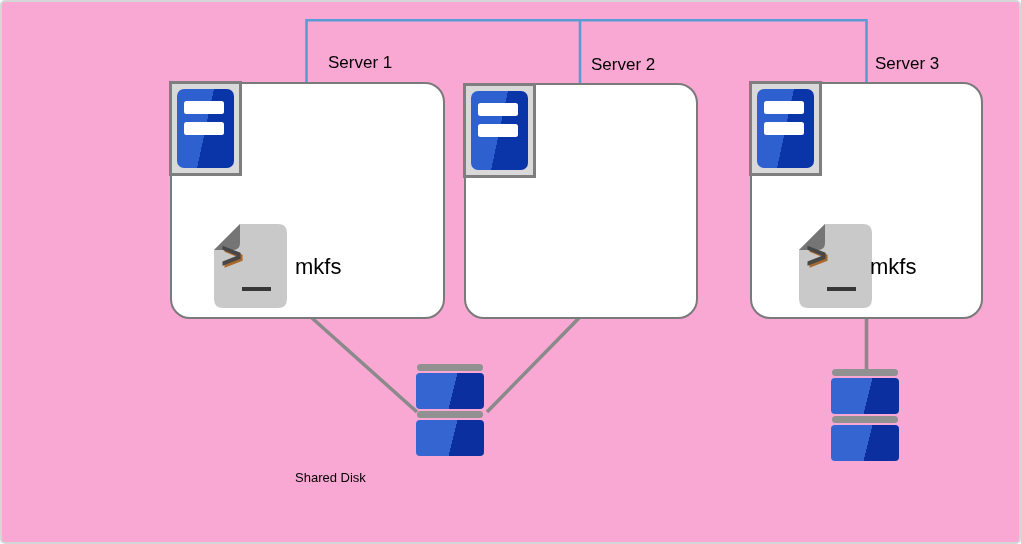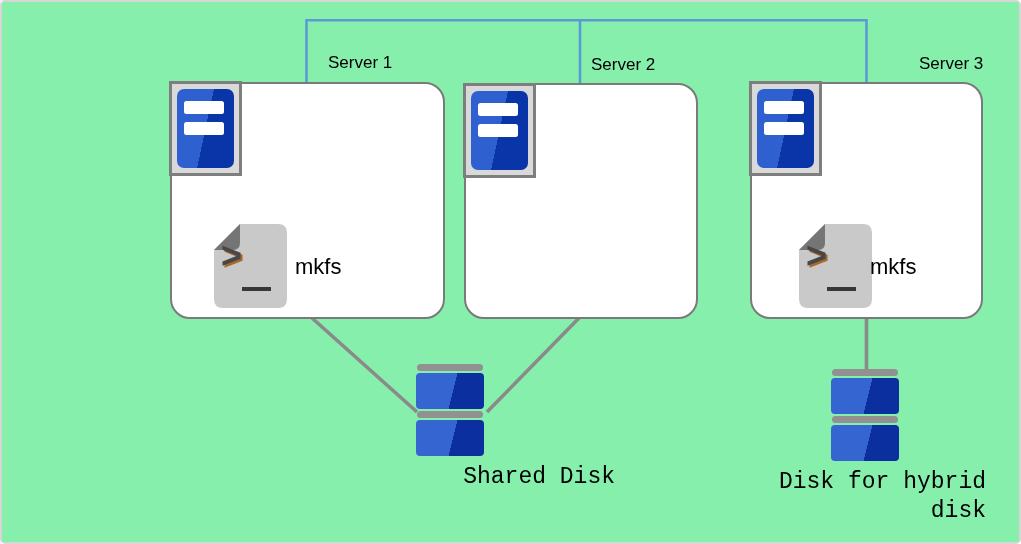--- a/index.html
+++ b/index.html
@@ -2,21 +2,21 @@
 <html><head>
 <meta charset="utf-8">
 <style>
   html, body { margin: 0; padding: 0; background: #ffffff; }
   * { box-sizing: border-box; }
 
   .canvas {
     position: relative;
     width: 1021px;
     height: 544px;
-    background: #86efac;
+    background: #f9a8d4;
     border: 2px solid #d6d6d6;
     border-radius: 5px;
     overflow: hidden;
     font-family: "Liberation Sans", sans-serif;
     color: #000;
   }
 
   svg.wires {
     position: absolute;
     left: 0; top: 0;
@@ -39,21 +39,21 @@
   #box-3 { left: 748px; top: 80px; width: 233px; height: 237px; }
 
   .server-label {
     position: absolute;
     font-size: 17px;
     z-index: 4;
     white-space: nowrap;
   }
   #lbl-1 { left: 326px; top: 51px; }
   #lbl-2 { left: 589px; top: 53px; }
-  #lbl-3 { left: 873px; top: 52px; margin-left: 44px; }
+  #lbl-3 { left: 873px; top: 52px; }
 
   
   .server-icon {
     position: absolute;
     width: 73px; height: 95px;
     background: #d9d9d9;
     border: 3px solid #7e7e7e;
     z-index: 3;
   }
   #icon-1 { left: 167px; top: 79px; }
@@ -130,25 +130,24 @@
   }
   .disk .dbody {
     height: 36px;
     margin: 2px 0;
     background: linear-gradient(104deg, #3465d0 54%, #0c2f9f 54%);
     border-radius: 4px;
   }
 
   .storage-label {
     position: absolute;
-    text-align: right;
-    font-size: 23px;
+    text-align: left;
+    font-size: 13px;
     line-height: 29px;
     z-index: 4;
-    font-family: Liberation Mono, monospace;
   }
   #stor-shared { left: 293px; top: 461px; width: 320px; }
   #stor-3      { left: 744px; top: 466px; width: 240px; }
 </style>
 </head>
 <body>
 
 <div class="canvas">
 
   <svg class="wires" viewBox="0 0 1021 544" xmlns="http://www.w3.org/2000/svg">
@@ -215,16 +214,15 @@
     <div>Shared Disk</div>
   </div>
 
   <div class="disk" id="disk-3">
     <div class="cap"></div>
     <div class="dbody"></div>
     <div class="cap"></div>
     <div class="dbody"></div>
   </div>
   <div class="storage-label" id="stor-3">
-    <div>Disk for hybrid disk</div>
   </div>
 
 </div>
 
 </body></html>

